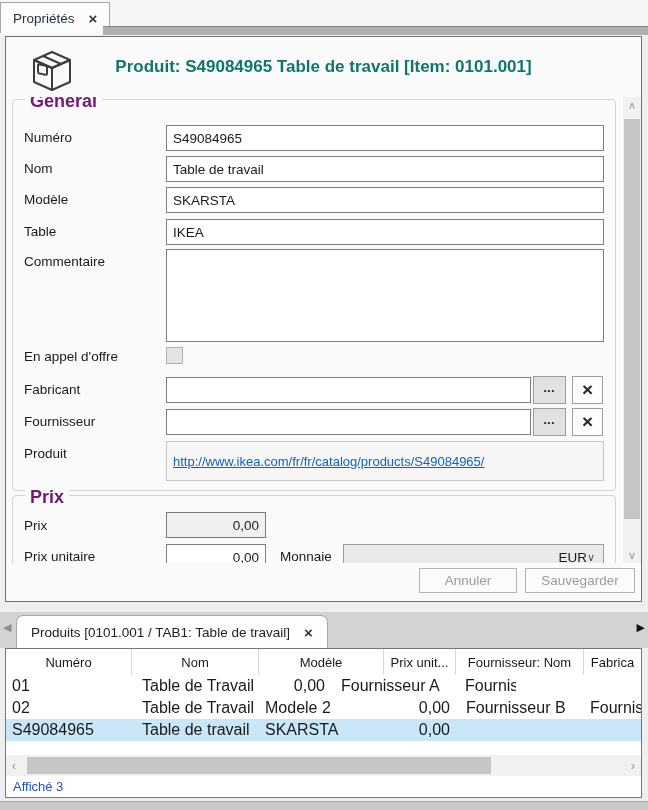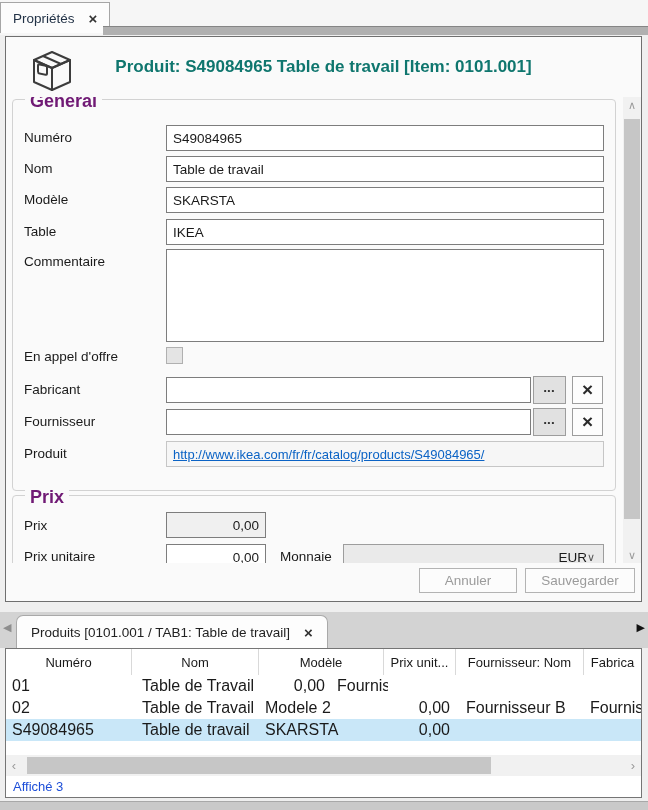--- a/index.html
+++ b/index.html
@@ -47,21 +47,21 @@
   .chk{position:absolute;width:17px;height:17px;background:#e4e4e4;border:1px solid #b0b0b0;box-sizing:border-box}
 
   .mini-btn{
     position:absolute;box-sizing:border-box;height:28px;
     display:flex;align-items:center;justify-content:center;cursor:default;
   }
   .btn-ellipsis{width:33px;background:#e1e1e1;border:1px solid #9d9d9d;font-size:8px;letter-spacing:1px;color:#222}
   .btn-clear{width:31px;background:#fdfdfd;border:1px solid #9d9d9d;font-size:19px;font-weight:bold;color:#2b2b2b}
 
   .link-field{
-    position:absolute;box-sizing:border-box;height:26px;background:#f6f6f6;
+    position:absolute;box-sizing:border-box;height:40px;background:#f6f6f6;
     border:1px solid #c6c6c6;display:flex;align-items:center;padding:0 6px;
   }
   .link{color:#0b63c5;text-decoration:underline;font-size:13px;white-space:nowrap;cursor:pointer}
 
   .sel-box{
     position:absolute;box-sizing:border-box;height:26px;background:#eaeaea;
     border:1px solid #9d9d9d;display:flex;align-items:center;justify-content:flex-end;
     padding:0 8px;font-size:13.5px;color:#1a1a1a;
   }
   .sel-box .chev{color:#555;font-size:11px}
@@ -214,20 +214,21 @@
     <div class="th" style="width:125px">Modèle</div>
     <div class="th" style="width:72px">Prix unit...</div>
     <div class="th" style="width:128px">Fournisseur: Nom</div>
     <div class="th" style="width:57px">Fabrica</div>
   </div>
 
   <div class="trow" style="top:26px">
     <div class="td" style="width:126px">01</div>
     <div class="td" style="width:127px;padding-left:10px">Table de Travail</div>
     <div class="td right" style="width:72px">0,00</div>
+    <div class="td" style="width:128px;padding-left:10px">Fournisseur A</div>
     <div class="td" style="width:57px">Fourniss</div>
   </div>
 
   <div class="trow" style="top:48px">
     <div class="td" style="width:126px">02</div>
     <div class="td" style="width:127px;padding-left:10px">Table de Travail</div>
     <div class="td" style="width:125px">Modele 2</div>
     <div class="td right" style="width:72px">0,00</div>
     <div class="td" style="width:128px;padding-left:10px">Fournisseur B</div>
     <div class="td" style="width:57px">Fourniss</div>

